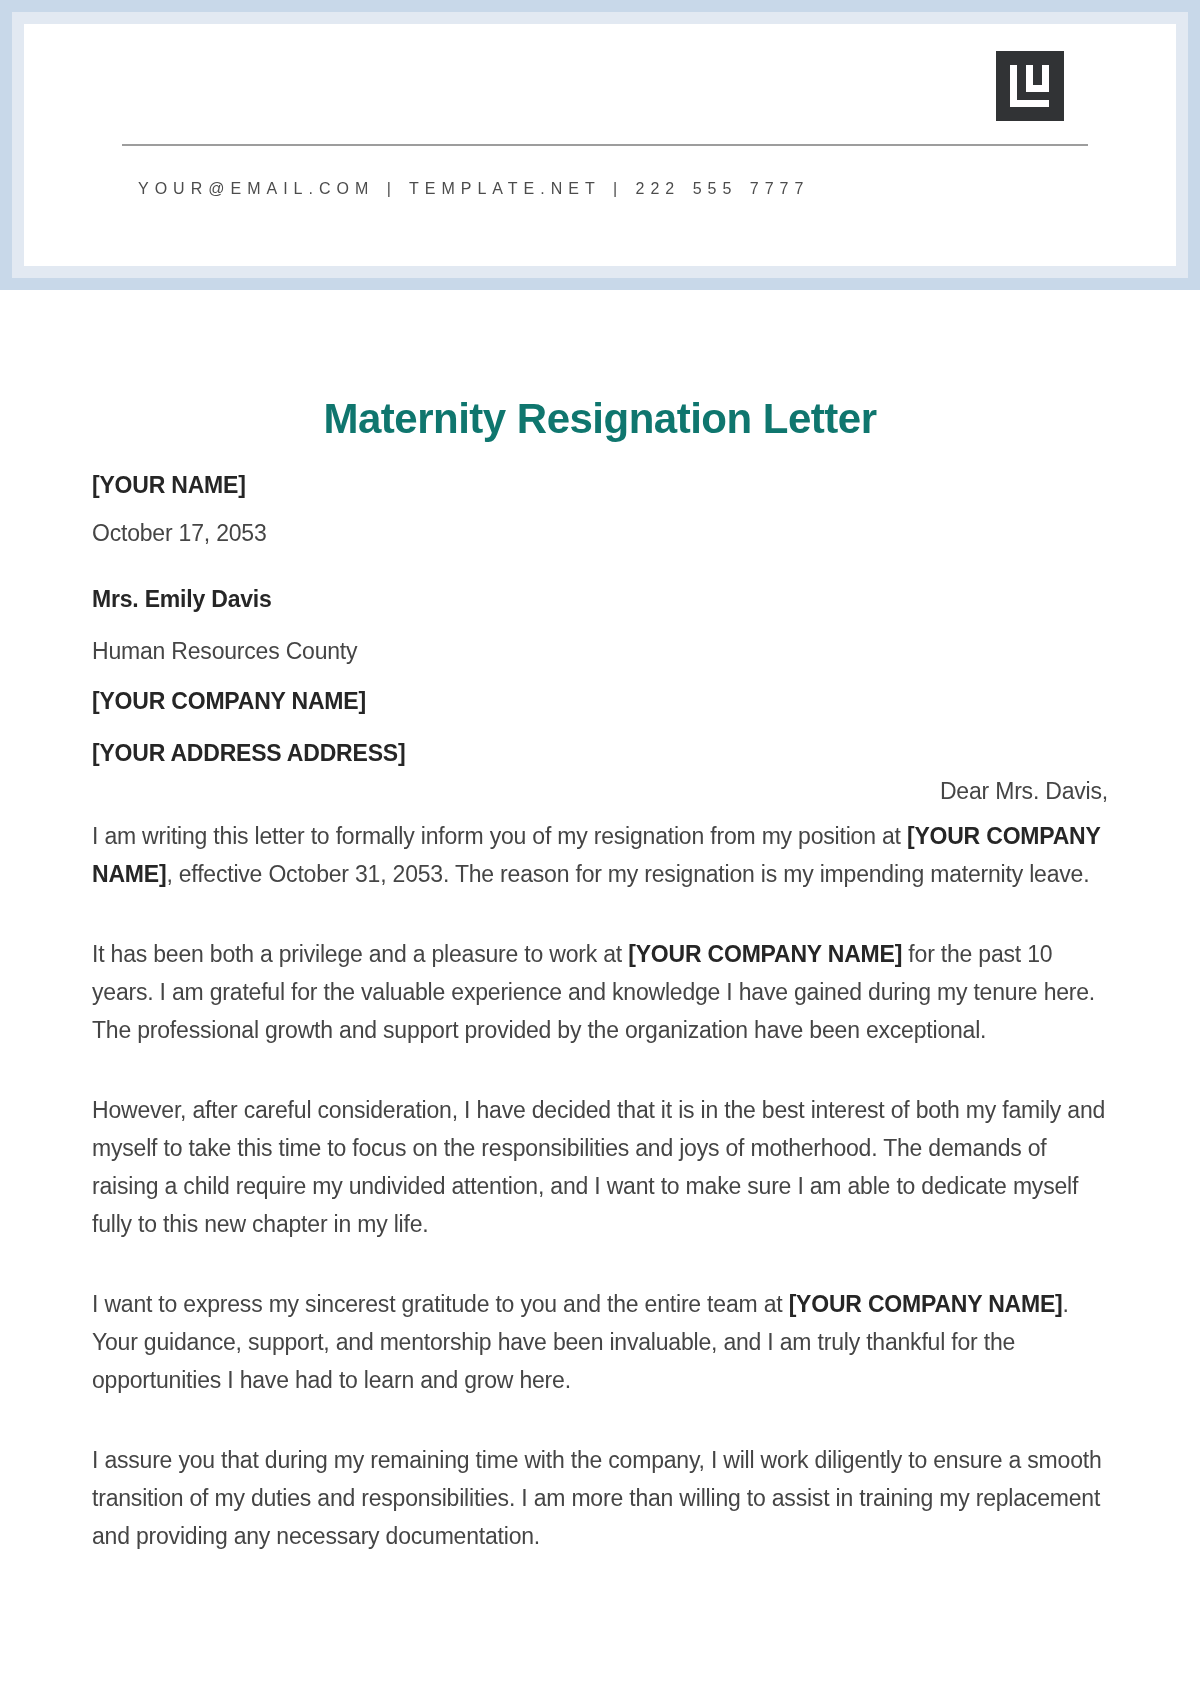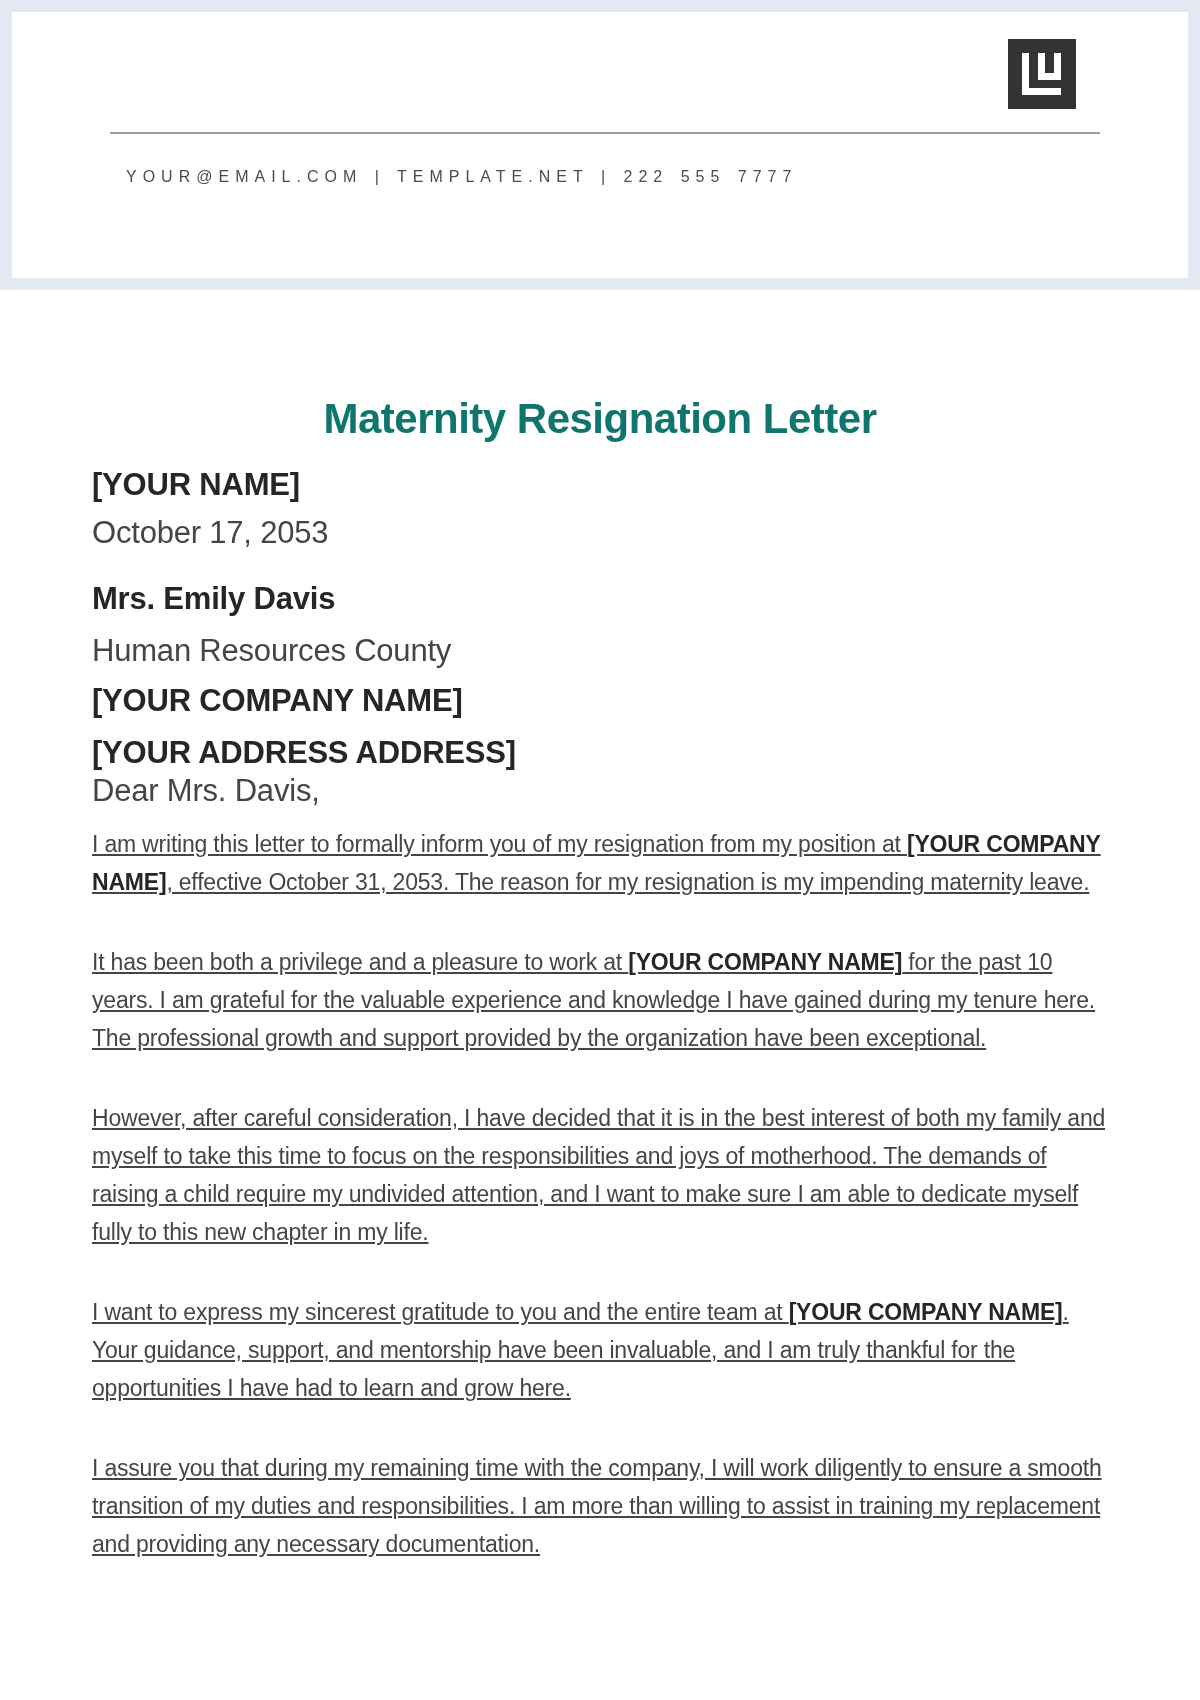--- a/index.html
+++ b/index.html
@@ -10,21 +10,21 @@
     background: #ffffff;
     font-family: "Liberation Sans", sans-serif;
     overflow: hidden;
   }
 
   
   .header-frame {
     width: 1200px;
     height: 290px;
     background: #c8d8e9;
-    border-radius: 23px;
+    padding: 12px;
   }
   .header-frame-inner {
     width: 100%;
     height: 100%;
     background: #e2e9f2;
     padding: 12px;
   }
   .header-panel {
     position: relative;
     width: 100%;
@@ -68,38 +68,37 @@
     margin: 106px 0 24px 0;
     font-size: 42px;
     line-height: 46px;
     font-weight: 700;
     letter-spacing: -0.5px;
     color: #0f766e;
     text-align: center;
   }
   .line {
     margin: 0;
-    font-size: 31px;
+    font-size: 23px;
     line-height: 38px;
     letter-spacing: -0.2px;
   }
   .bold { font-weight: 700; color: #262626; }
   .mb10 { margin-bottom: 10px; }
   .mb12 { margin-bottom: 12px; }
   .mb14 { margin-bottom: 14px; }
   .mb16 { margin-bottom: 16px; }
   .mb40 { margin-bottom: 28px; }
-  .salutation { margin-bottom: 2px; }
+  .salutation { margin-bottom: 2px; text-align: right; }
   .para {
-    margin: 15px 0 42px 0;
+    margin: 7px 0 42px 0;
     font-size: 23px;
     line-height: 38px;
     letter-spacing: -0.2px;
     color: #454545;
-    text-decoration: underline;
   }
   .para:last-child { margin-bottom: 0; }
   .para .seg-bold { font-weight: 700; color: #262626; }
 </style>
 </head>
 <body>
 
 <div class="header-frame">
   <div class="header-frame-inner">
     <div class="header-panel">

